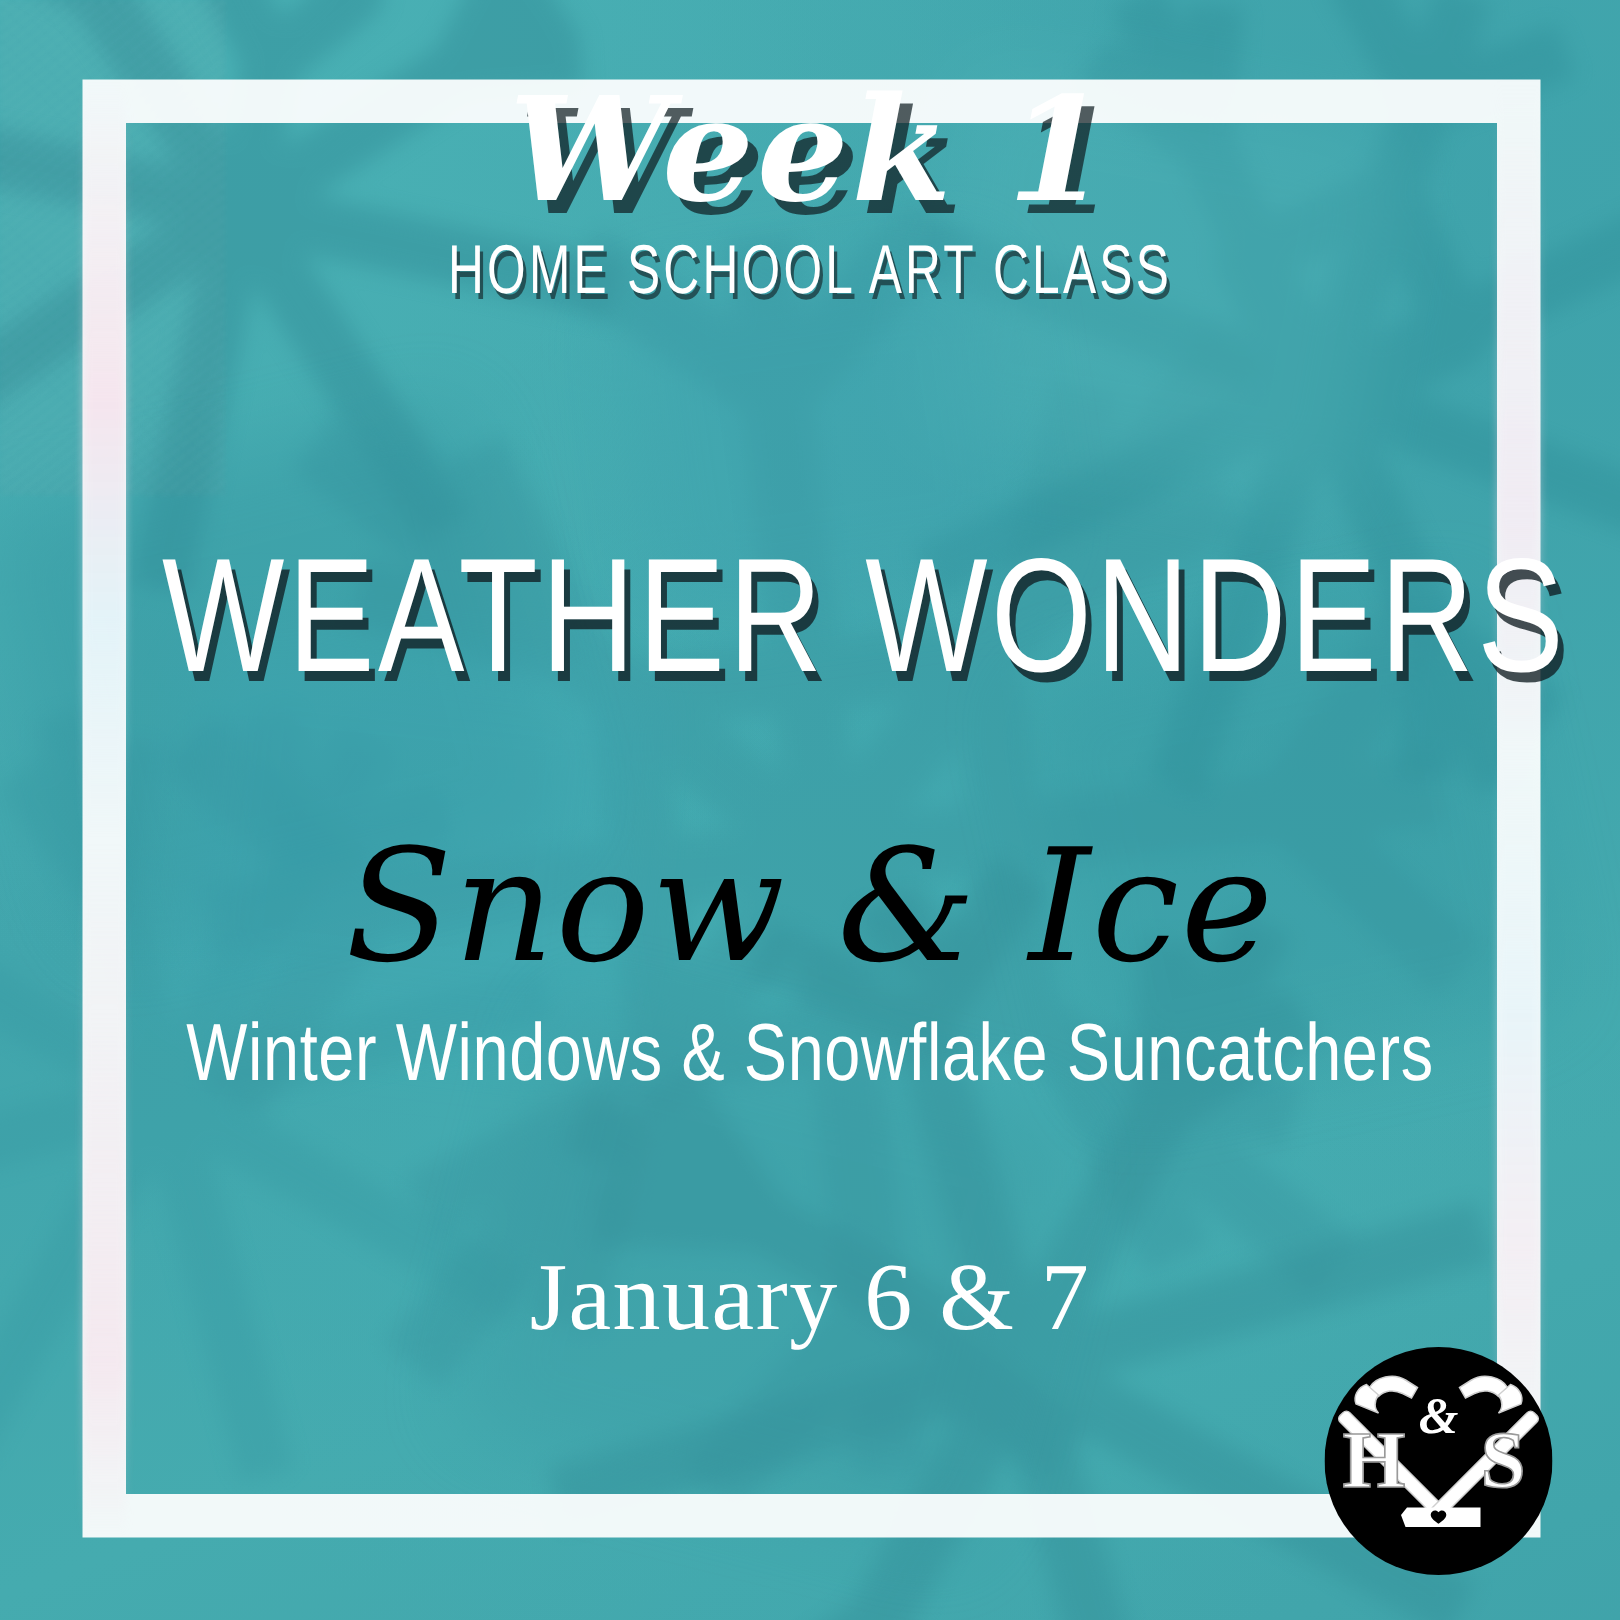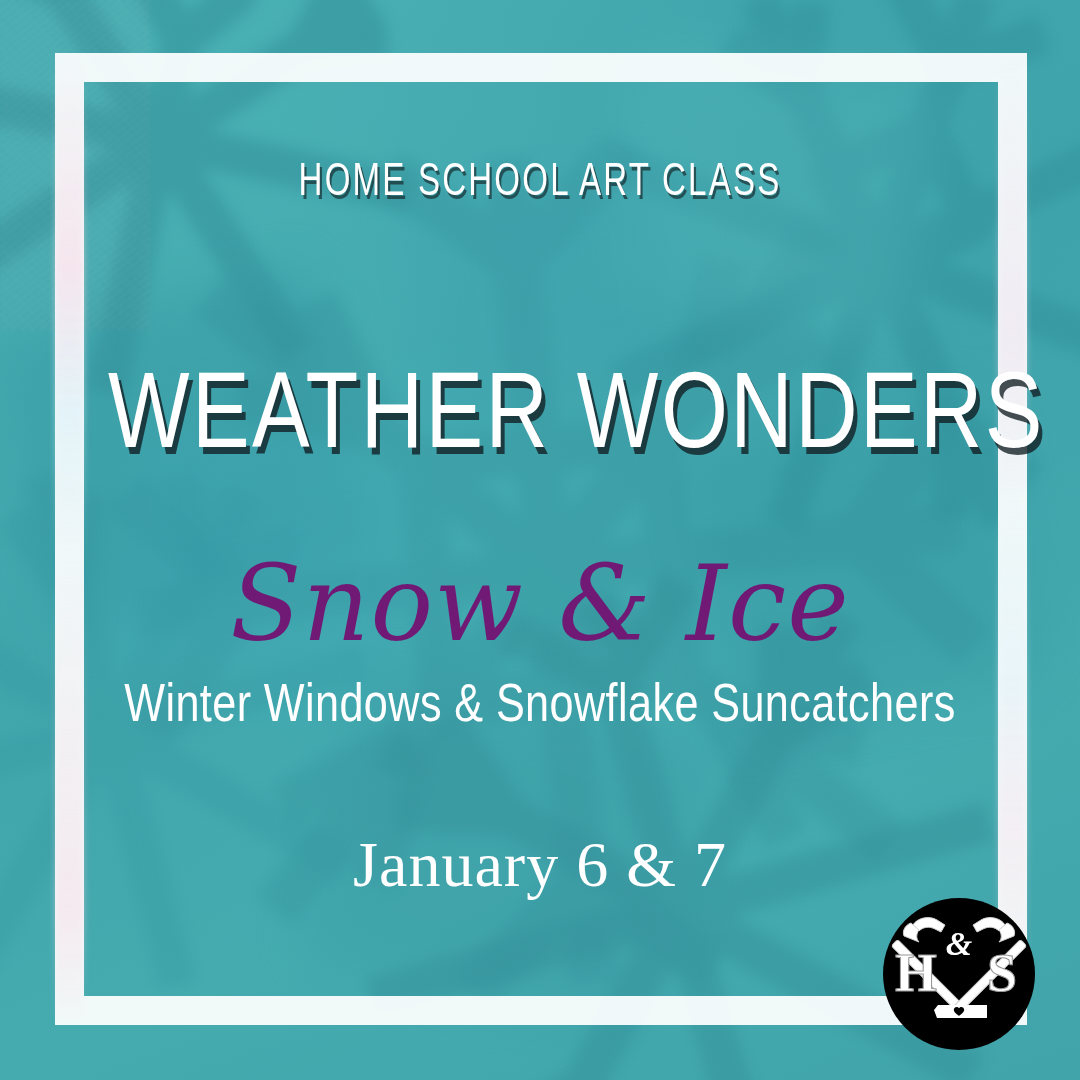--- a/index.html
+++ b/index.html
@@ -115,21 +115,21 @@
     white-space:nowrap;
     line-height:1;
   }
 
   .script{
     top:545px;
     font-family:"DejaVu Serif",serif;
     font-style:italic;
     font-weight:400;
     font-size:104px;
-    color:#701a75;
+    color:#000000;
     letter-spacing:1px;
     line-height:1.15;
   }
 
   .desc{
     top:673px;
     font-family:"Liberation Sans",sans-serif;
     font-weight:300;
     font-size:54px;
     color:#ffffff;
@@ -249,20 +249,21 @@
     <div class="soft-blob" style="left:700px;top:420px;width:320px;height:290px;background:#2f919c;opacity:.26;transform:rotate(-12deg);"></div>
     <div class="soft-blob" style="left:330px;top:700px;width:360px;height:300px;background:#38959f;opacity:.30;transform:rotate(14deg);"></div>
     <div class="noise"></div>
   </div>
 
   <div class="frame"></div>
   <div class="frame-tint"></div>
 
   <div class="content">
 
+    <div class="center week">Week 1</div>
 
     <div class="center subhead">HOME SCHOOL ART CLASS</div>
 
     <div class="center title">WEATHER WONDERS</div>
 
     <div class="center script">Snow &amp; Ice</div>
 
     <div class="center desc">Winter Windows &amp; Snowflake Suncatchers</div>
 
     <div class="center datetime">

